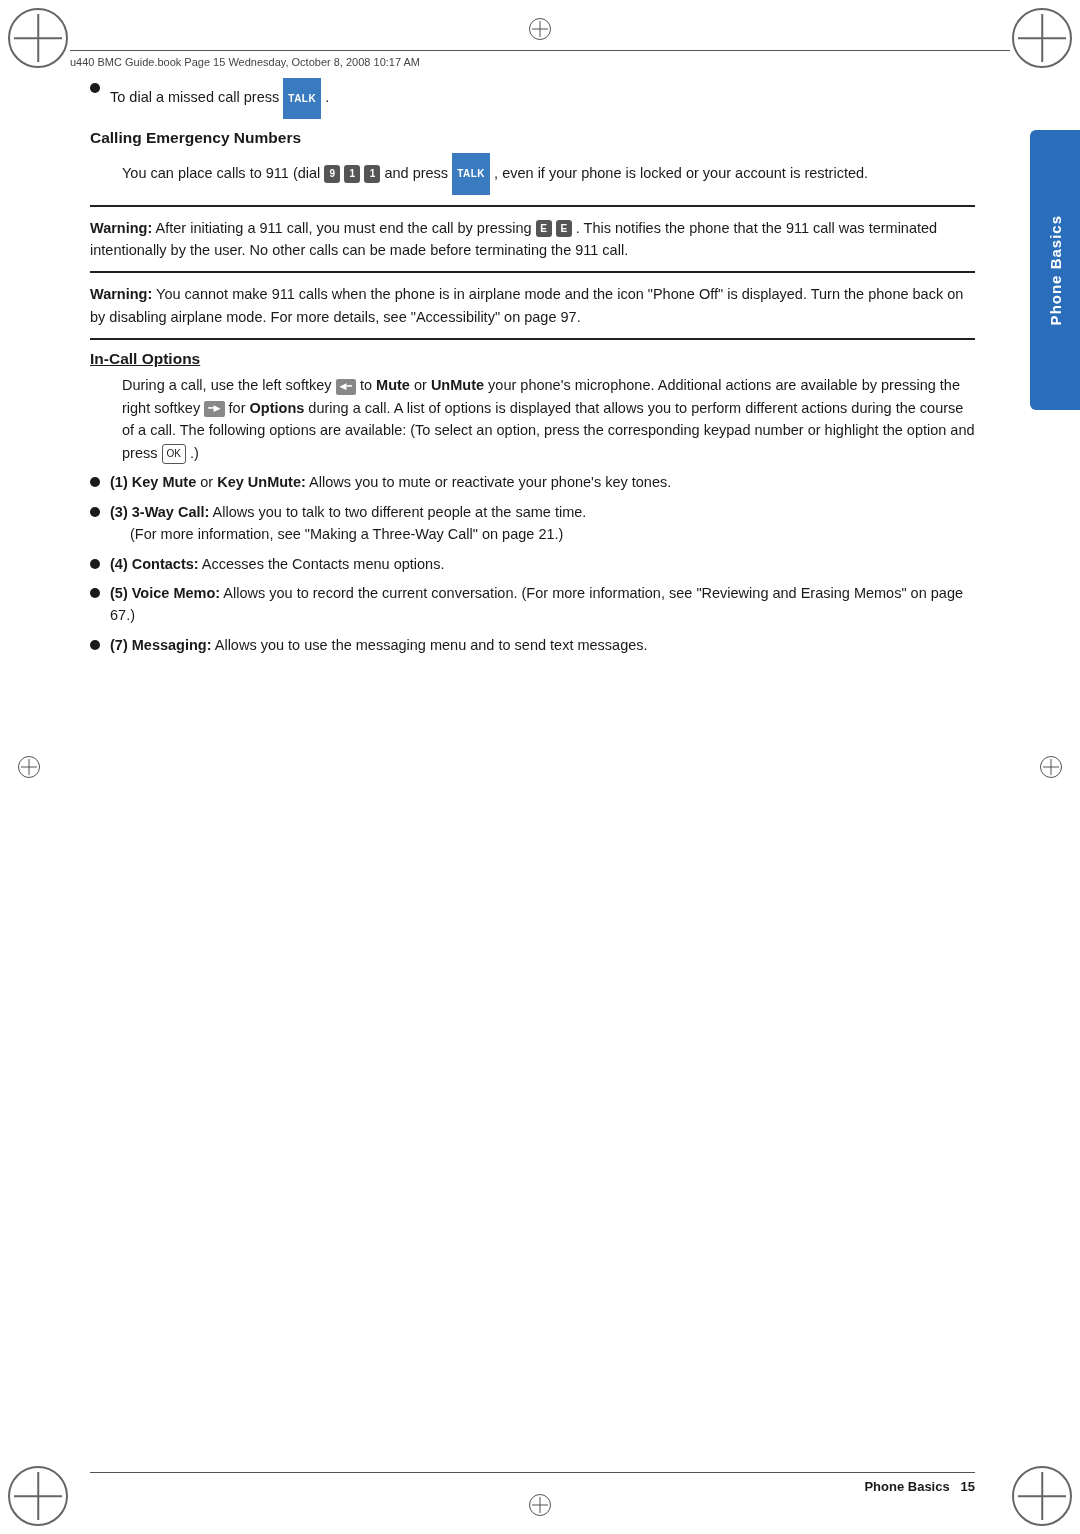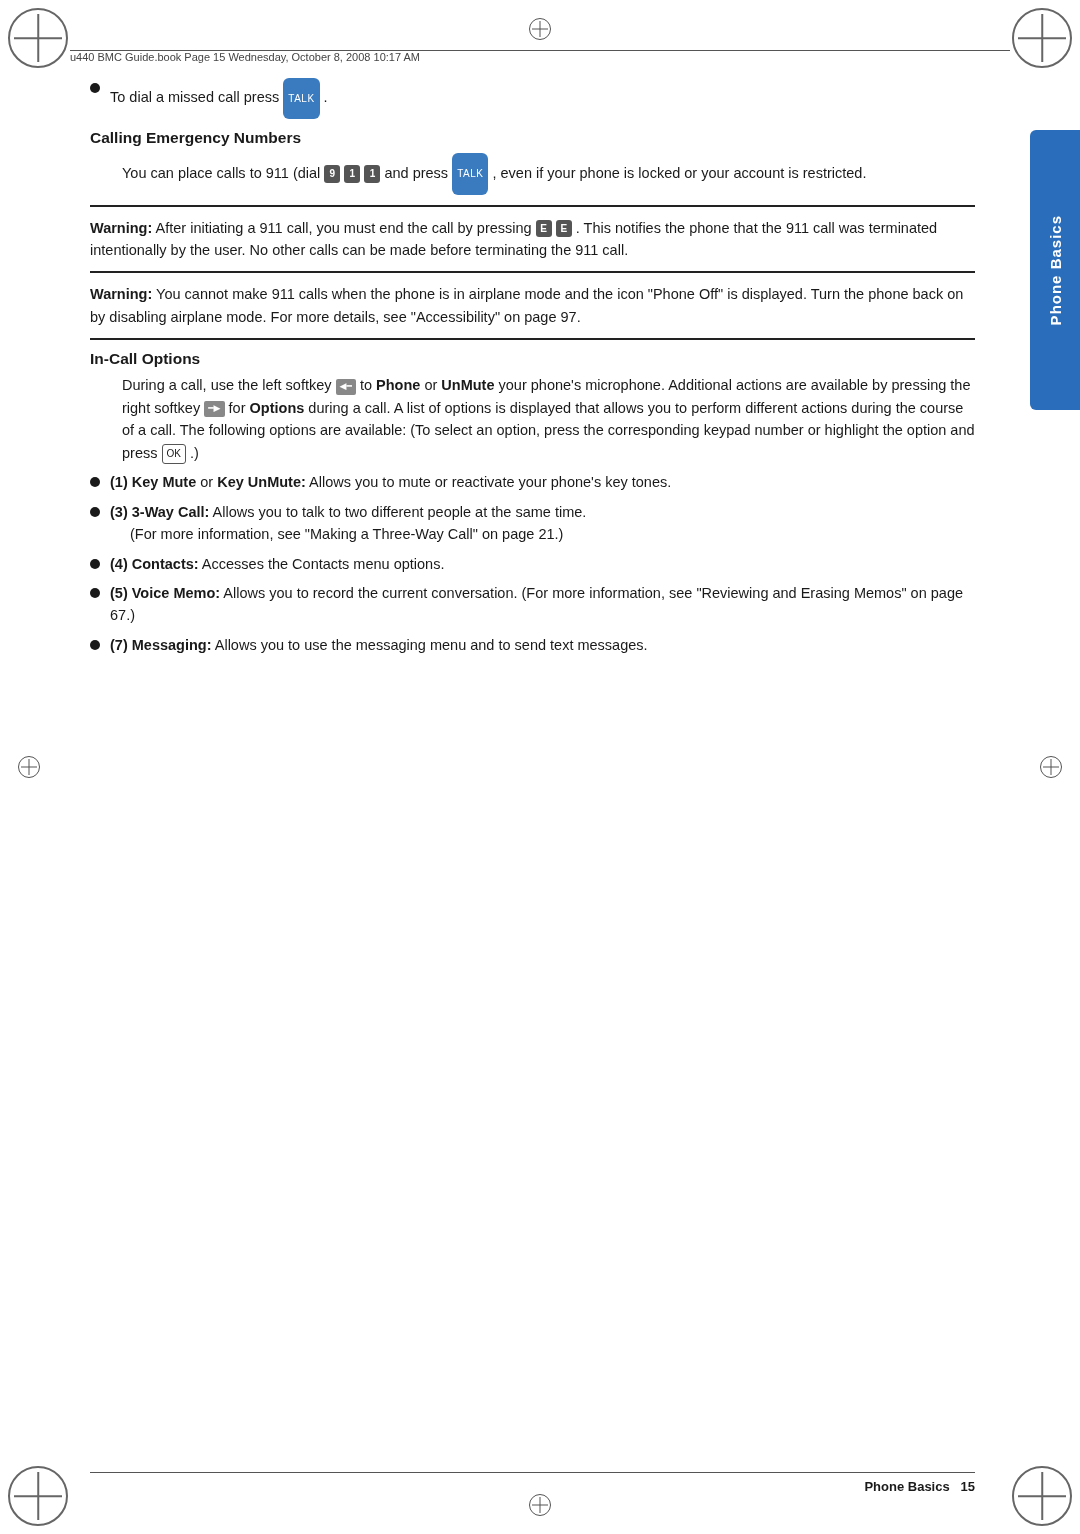--- a/index.html
+++ b/index.html
@@ -24,20 +24,21 @@
     .mid-top { top: 18px; left: 50%; transform: translateX(-50%); }
     .mid-bottom { bottom: 18px; left: 50%; transform: translateX(-50%); }
 
     
     .page-header {
       position: absolute;
       top: 50px;
       left: 70px;
       right: 70px;
       border-top: 1px solid #555;
+      padding-top: 5px;
       font-size: 11px;
       color: #444;
     }
 
     
     .side-tab {
       position: absolute;
       right: 0;
       top: 130px;
       width: 50px;
@@ -83,23 +84,23 @@
       margin-right: 10px;
       flex-shrink: 0;
     }
 
     
     .key-btn {
       display: inline-block;
       background: #3a7abf;
       color: white;
       font-size: 10px;
-      font-weight: normal;
+      font-weight: bold;
       padding: 13px 5px;
-      border-radius: 6px;
+      border-radius: 0;
       vertical-align: middle;
       letter-spacing: 0.5px;
     }
     .key-num {
       display: inline-block;
       background: #555;
       color: white;
       font-size: 10px;
       font-weight: bold;
       padding: 1px 4px;
@@ -318,26 +319,26 @@
 
   <hr class="hr-solid">
 
   <p class="warning-para">
     <strong>Warning:</strong>
     <span> You cannot make 911 calls when the phone is in airplane mode and the icon "Phone Off" is displayed. Turn the phone back on by disabling airplane mode. For more details, see "Accessibility" on page 97.</span>
   </p>
 
   <hr class="hr-solid">
 
-  <div class="section-heading" style="margin-top:8px;">In-Call Options</div>
+  <div class="section-heading" style="margin-top:8px;text-decoration:underline;">In-Call Options</div>
 
   <p class="body-para">
     <span>During a call, use the left softkey</span>
     <span class="key-soft">◀━</span>
-    <span> to <strong>Phone</strong> or <strong>UnMute</strong> your phone's microphone. Additional actions are available by pressing the right softkey </span>
+    <span> to <strong>Mute</strong> or <strong>UnMute</strong> your phone's microphone. Additional actions are available by pressing the right softkey </span>
     <span class="key-soft">━▶</span>
     <span> for <strong>Options</strong> during a call. A list of options is displayed that allows you to perform different actions during the course of a call. The following options are available: (To select an option, press the corresponding keypad number or highlight the option and press </span>
     <span class="key-ok">OK</span>
     <span>.)</span>
   </p>
 
   <div class="list-body">
 
     <div class="bullet-item">
       <div class="bullet-dot"></div>

